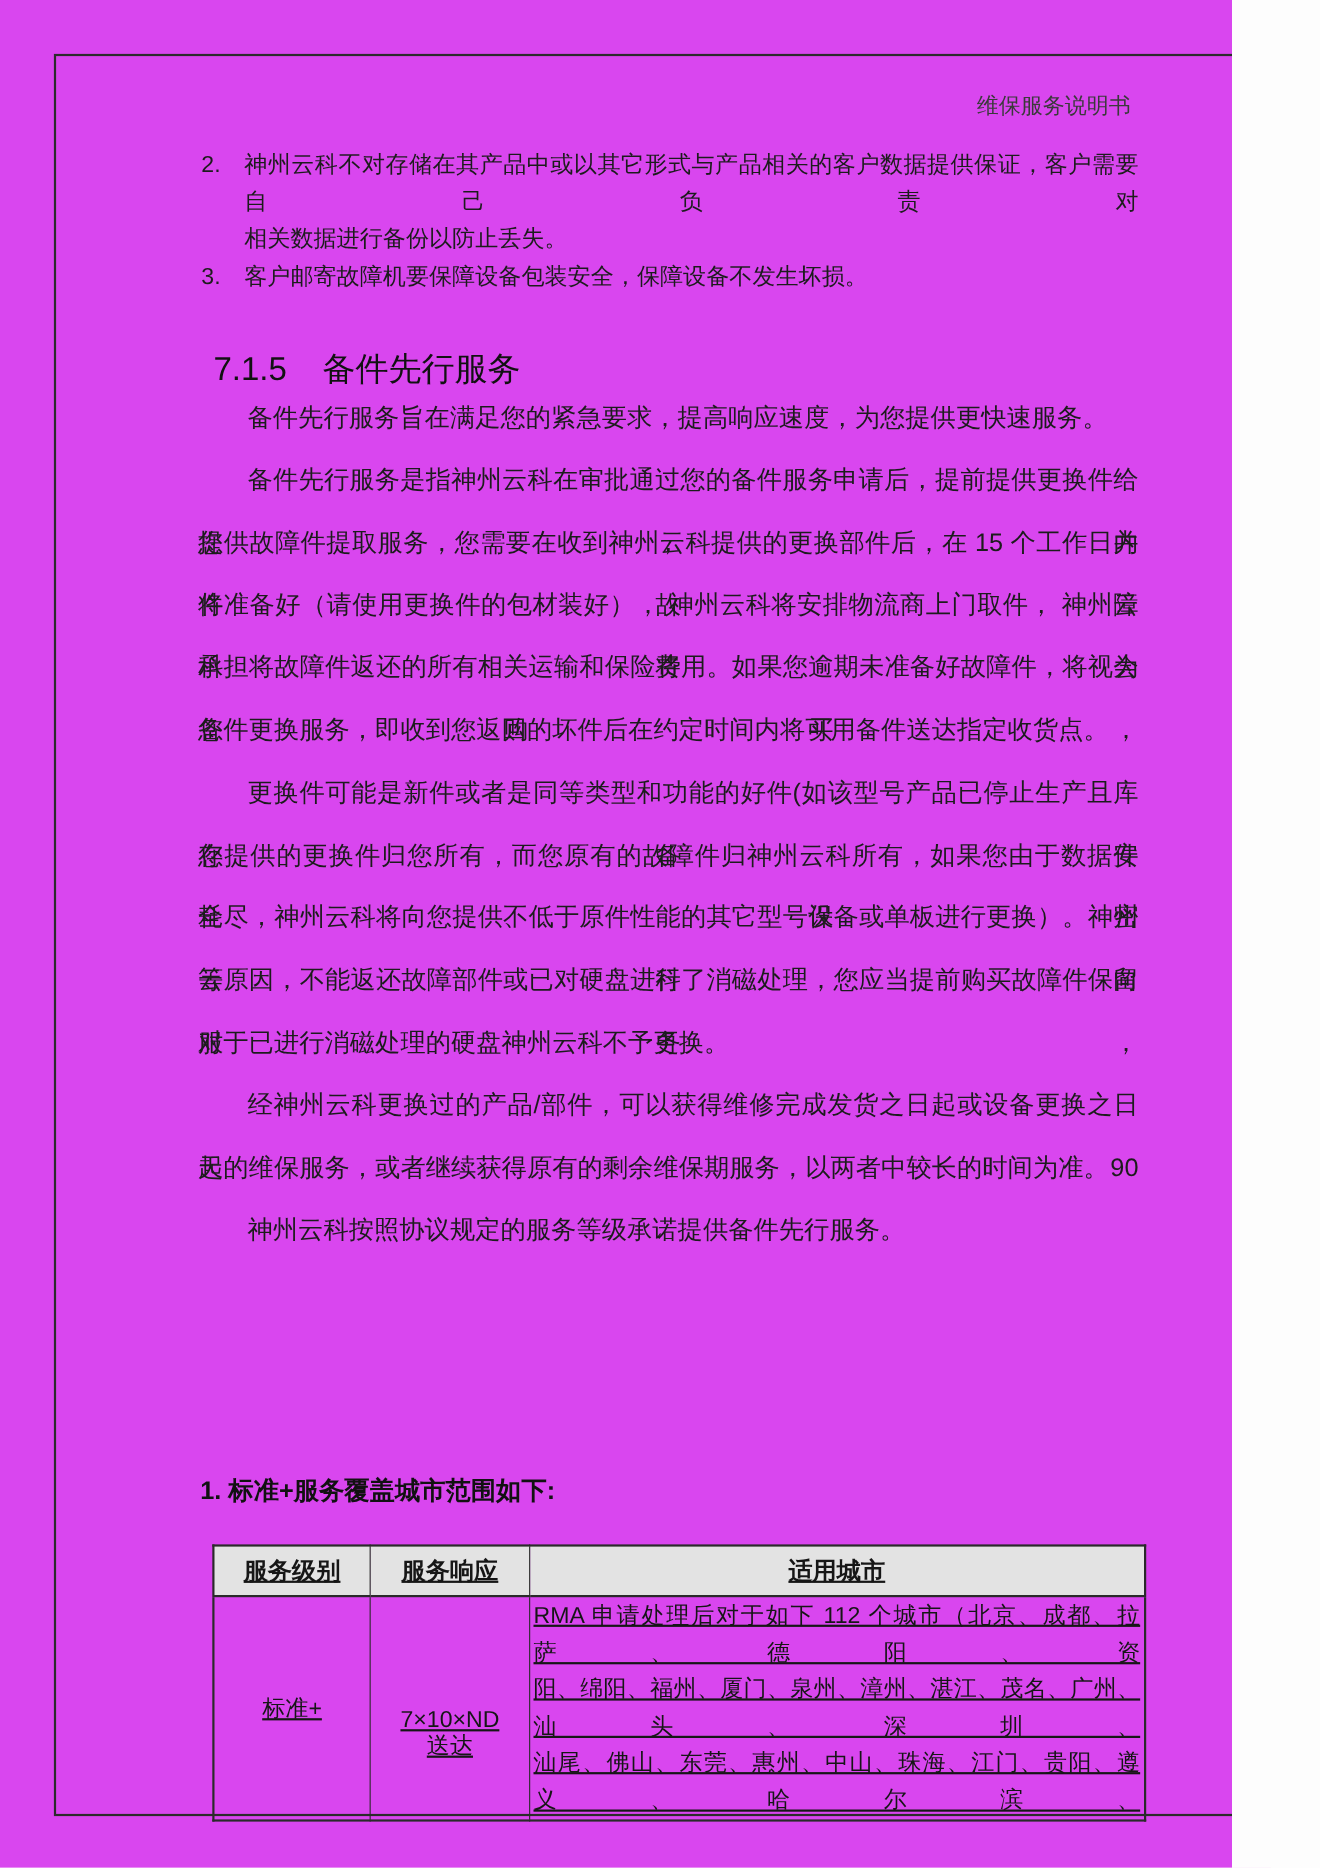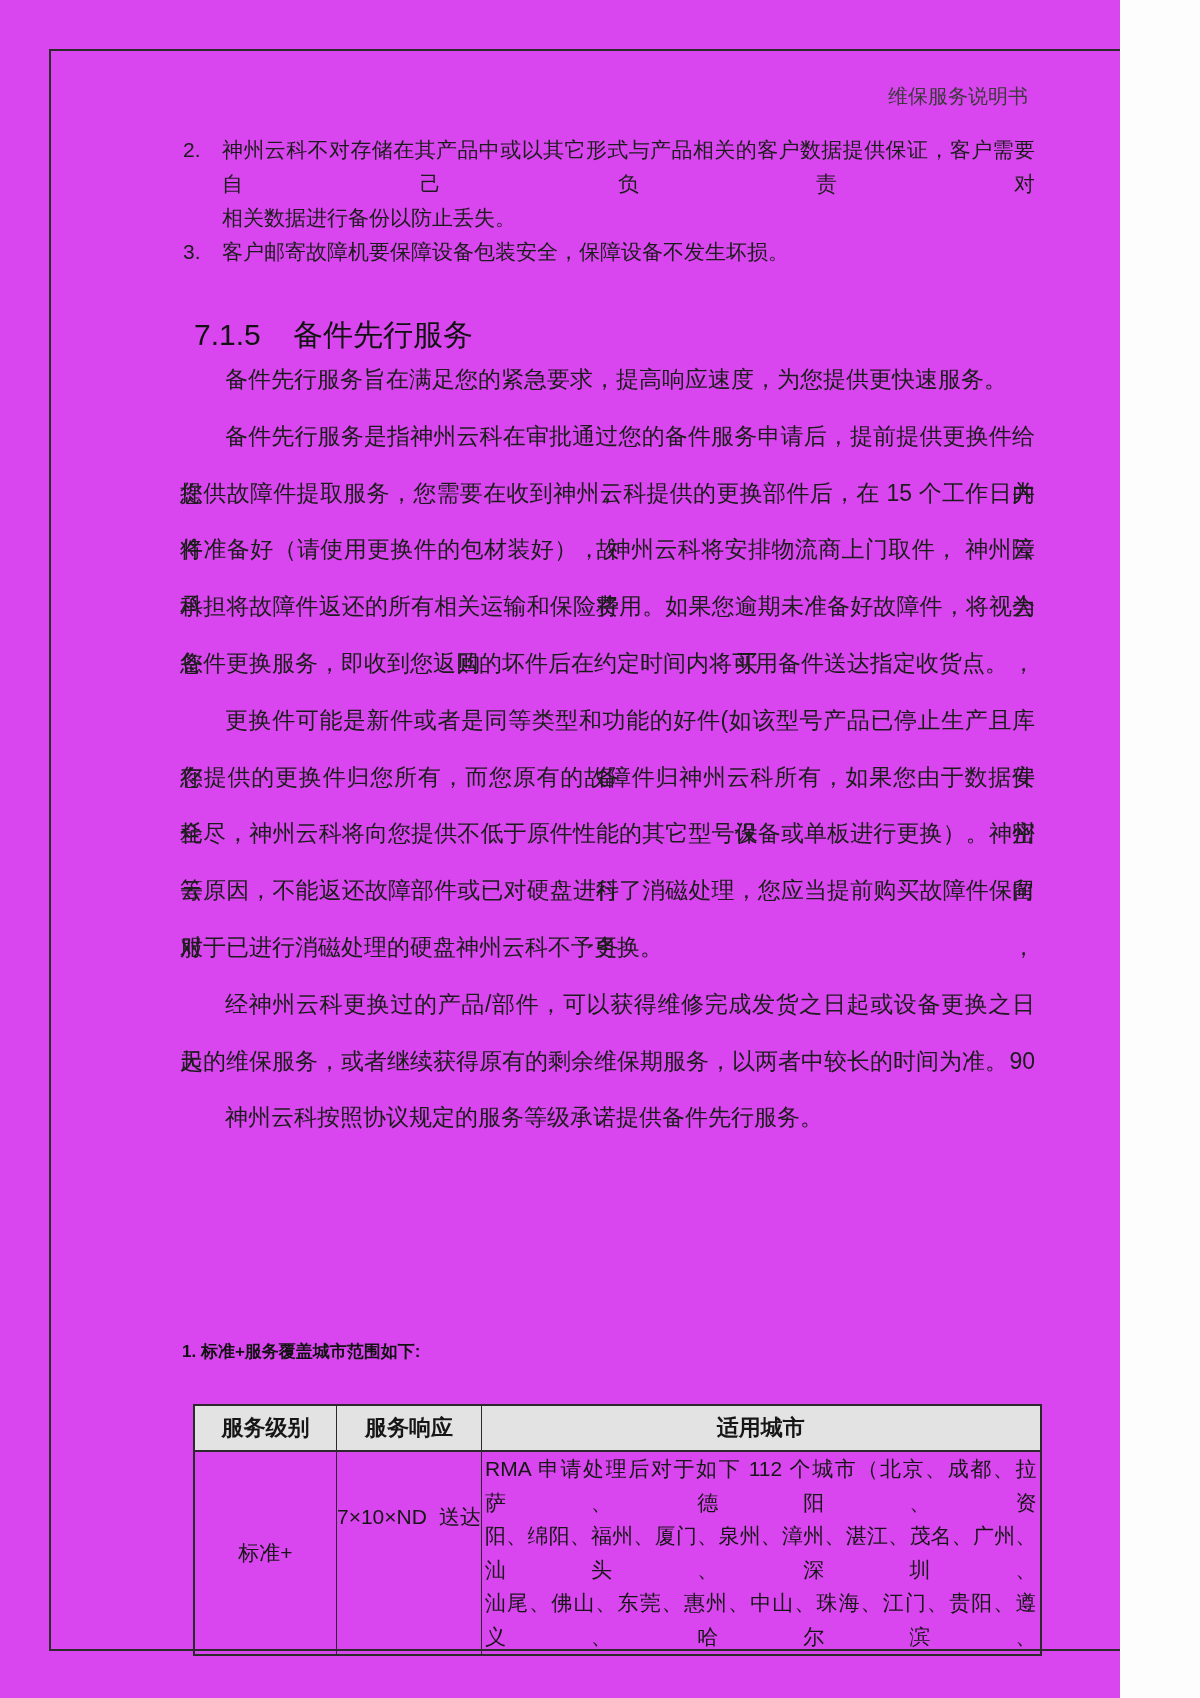--- a/index.html
+++ b/index.html
@@ -18,33 +18,33 @@
   .jst{text-align:justify;text-align-last:justify;}
   
   .sec{position:absolute;left:182px;top:303px;margin:12px;font-size:30px;font-weight:400;
        color:#111;}
   .sec .sec-num{margin-right:24px;}
   
   .flow{position:absolute;left:180px;top:351px;width:855px;font-size:23px;}
   .bline{height:56.8px;line-height:56.8px;white-space:normal;}
   .ind{text-indent:45px;}
   
-  .subhead{position:absolute;left:182px;top:1340px;font-size:17px;font-weight:bold;color:#111;}
+  .subhead{position:absolute;left:182px;top:1340px;font-size:23px;font-weight:bold;color:#111;}
   
   .tbl{position:absolute;left:193px;top:1404px;width:843px;border-collapse:collapse;
-       table-layout:fixed;font-size:21px;color:#161616;}
+       table-layout:fixed;font-size:21px;color:#161616;text-decoration:underline;}
   .tbl th,.tbl td{border:1.5px solid #2a2a2a;padding:0;vertical-align:middle;}
   .tbl th{height:44px;background:#e3e3e3;font-size:22px;font-weight:bold;text-align:center;
           border-bottom:2.5px solid #2a2a2a;}
   .tbl{border:2px solid #2a2a2a;}
   .tbl .c1{width:141px;text-align:center;}
   .tbl .c2{width:144px;text-align:center;}
   .tbl .c3{width:557.5px;}
   .tbl td{height:95px;overflow:hidden;}
-  .c2-inner{display:flex;flex-direction:row;justify-content:space-between;height:95px;}
+  .c2-inner{display:flex;flex-direction:column;justify-content:flex-end;height:95px;}
   .c2-inner div{line-height:24px;}
   .c3 .cline{line-height:33.6px;padding:0 3px;}
   
   .pfooter{position:absolute;left:16px;top:1582px;width:1200px;text-align:right;
            font-family:"Liberation Serif",serif;font-size:21px;color:#111;}
   .fnum{font-weight:bold;}
   .fsep{font-weight:400;padding:0 7px;}
 </style>
 </head>
 <body>

